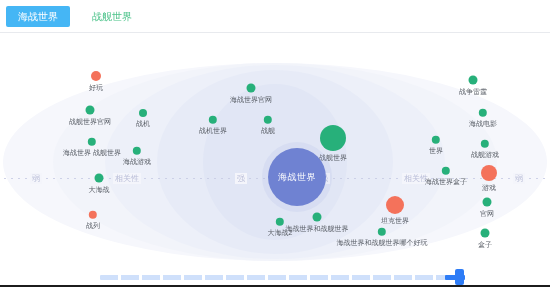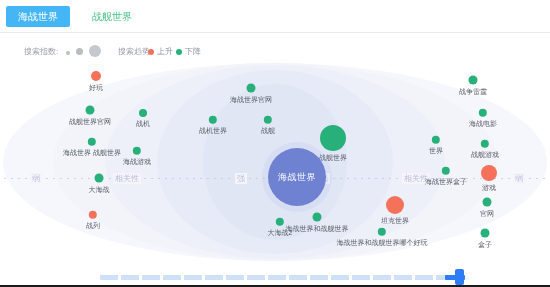--- a/index.html
+++ b/index.html
@@ -119,32 +119,20 @@
 
   <div class="tabbar">
     <div class="tab active">
       <span>海战世界</span>
     </div>
     <div class="tab plain">
       <span>战舰世界</span>
     </div>
   </div>
 
-  <div class="legend">
-    <span class="lg-label lg-size-label">搜索指数:</span>
-    <span class="lg-dot lg-d1"></span>
-    <span class="lg-dot lg-d2"></span>
-    <span class="lg-dot lg-d3"></span>
-
-    <span class="lg-label lg-trend-label">搜索趋势</span>
-    <span class="lg-tdot lg-up-dot"></span>
-    <span class="lg-label lg-up-text">上升</span>
-    <span class="lg-tdot lg-dn-dot"></span>
-    <span class="lg-label lg-dn-text">下降</span>
-  </div>
 
   <div class="graph">
     <svg class="rings" viewBox="0 0 550 198" preserveAspectRatio="none">
       <defs>
         <radialGradient id="gRing" cx="50%" cy="50%" r="50%">
           <stop offset="0%" stop-color="#dde1f2"></stop>
           <stop offset="55%" stop-color="#e9ecf7"></stop>
           <stop offset="100%" stop-color="#f7f8fc"></stop>
         </radialGradient>
       </defs>

